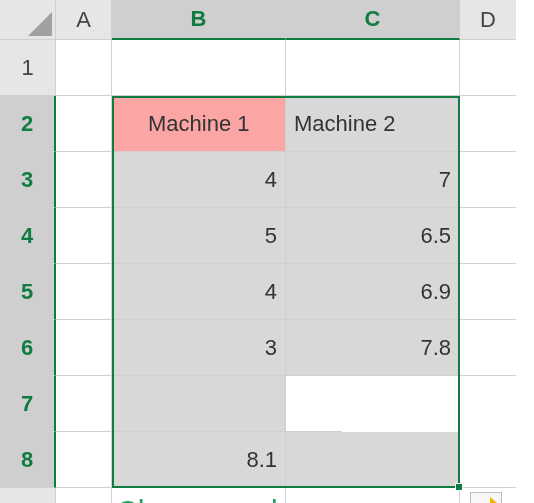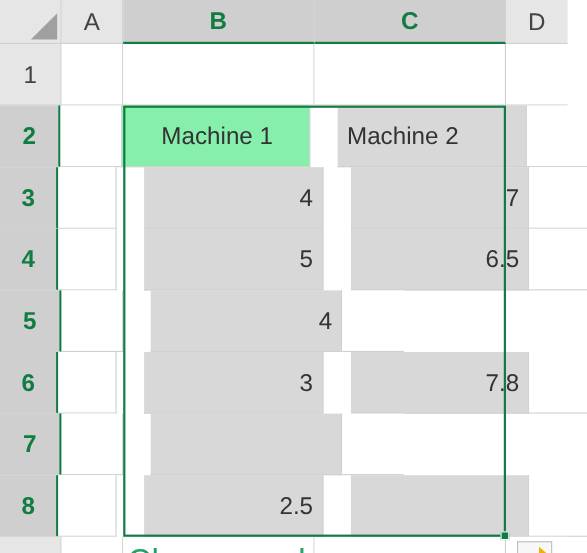--- a/index.html
+++ b/index.html
@@ -80,21 +80,21 @@
     border-style:solid;
     border-width:0 0 24px 24px;
     border-color:transparent transparent #a0a0a0 transparent;
   }
   .cA{width:var(--colA-w);}
   .cB{width:var(--colBC-w);}
   .cC{width:var(--colBC-w);}
   .cD{width:var(--colD-w); border-right:none;}
   .txt-left{justify-content:flex-start;}
   .txt-right{justify-content:flex-end;}
-  .sel-fill{background:var(--cell-sel-bg);margin-left:25px;}
+  .sel-fill{background:var(--cell-sel-bg);}
 
   
   .selection{
     position:absolute;
     left:calc(var(--rowhdr-w) + var(--colA-w));
     top:calc(var(--hdr-h) + var(--row-h));
     width:calc(var(--colBC-w)*2);
     height:calc(var(--row-h)*7);
     border:2px solid var(--sel-green);
     pointer-events:none;
@@ -149,21 +149,21 @@
     <div class="cell rowhdr">1</div>
     <div class="cell cA"></div>
     <div class="cell cB"></div>
     <div class="cell cC"></div>
     <div class="cell cD"></div>
   </div>
 
   <div class="row">
     <div class="cell rowhdr sel">2</div>
     <div class="cell cA"></div>
-    <div class="cell cB txt-left" style="background:#86efac;padding-left:36px;">Machine 1</div>
+    <div class="cell cB txt-left" style="background:#fca5a5;padding-left:36px;">Machine 1</div>
     <div class="cell cC txt-left sel-fill">Machine 2</div>
     <div class="cell cD"></div>
   </div>
 
   <div class="row">
     <div class="cell rowhdr sel">3</div>
     <div class="cell cA"></div>
     <div class="cell cB txt-right sel-fill">4</div>
     <div class="cell cC txt-right sel-fill">7</div>
     <div class="cell cD"></div>
@@ -174,20 +174,21 @@
     <div class="cell cA"></div>
     <div class="cell cB txt-right sel-fill">5</div>
     <div class="cell cC txt-right sel-fill">6.5</div>
     <div class="cell cD"></div>
   </div>
 
   <div class="row">
     <div class="cell rowhdr sel">5</div>
     <div class="cell cA"></div>
     <div class="cell cB txt-right sel-fill">4</div>
+    <div class="cell cC txt-right sel-fill">6.9</div>
     <div class="cell cD"></div>
   </div>
 
   <div class="row">
     <div class="cell rowhdr sel">6</div>
     <div class="cell cA"></div>
     <div class="cell cB txt-right sel-fill">3</div>
     <div class="cell cC txt-right sel-fill">7.8</div>
     <div class="cell cD"></div>
   </div>
@@ -195,21 +196,21 @@
   <div class="row">
     <div class="cell rowhdr sel">7</div>
     <div class="cell cA"></div>
     <div class="cell cC sel-fill"></div>
     <div class="cell cD"></div>
   </div>
 
   <div class="row">
     <div class="cell rowhdr sel">8</div>
     <div class="cell cA"></div>
-    <div class="cell cB txt-right sel-fill">2.5</div>
+    <div class="cell cB txt-right sel-fill">8.1</div>
     <div class="cell cC sel-fill"></div>
     <div class="cell cD"></div>
   </div>
 
   <div class="row">
     <div class="cell rowhdr">9</div>
     <div class="cell cA"></div>
     <div class="cell cB"></div>
     <div class="cell cC"></div>
     <div class="cell cD"></div>

